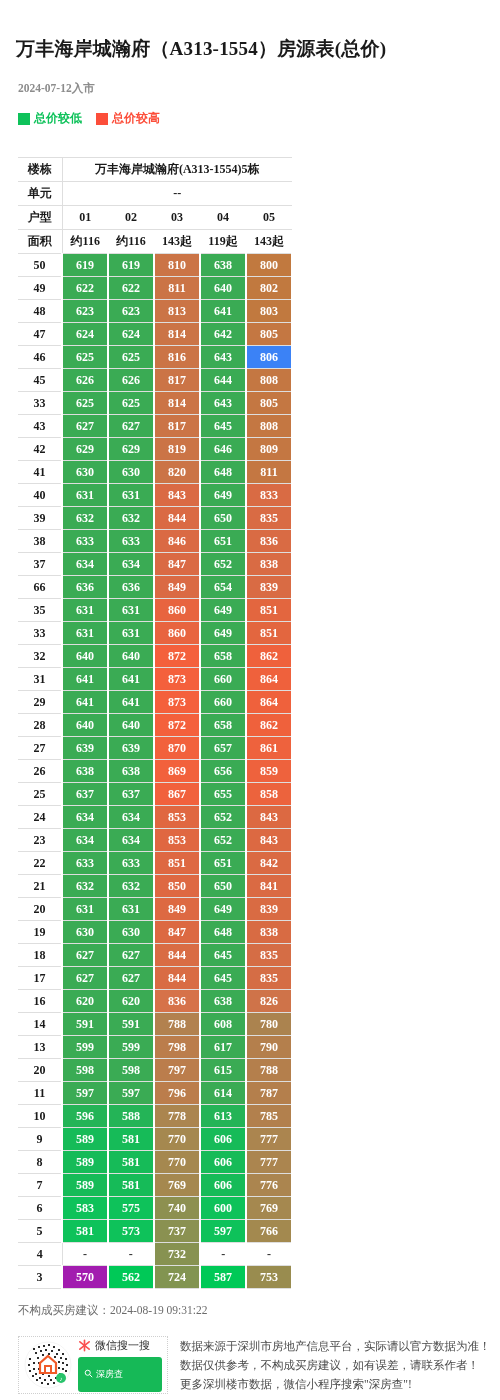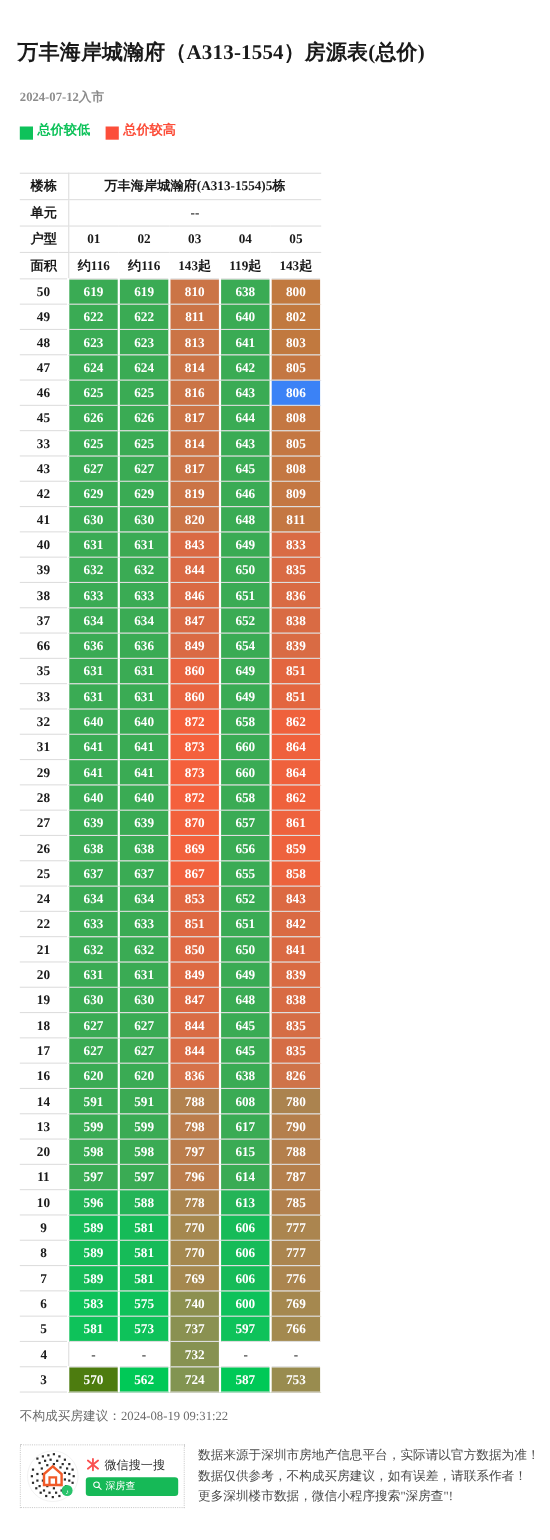--- a/index.html
+++ b/index.html
@@ -38,21 +38,21 @@
     font-weight: bold;
   }
   .legend {
     padding: 14px 16px 0 18px;
     display: flex;
     align-items: center;
     gap: 14px;
   }
   .legend-item {
     display: flex;
-    align-items: flex-end;
+    align-items: center;
     gap: 4px;
     font-size: 12px;
     font-weight: bold;
   }
   .legend-swatch {
     width: 12px;
     height: 12px;
     display: inline-block;
   }
   .legend-low .legend-swatch { background: #0ec25a; }
@@ -165,21 +165,21 @@
     white-space: nowrap;
   }
   .wx-logo {
     width: 13px;
     height: 13px;
     flex: 0 0 auto;
   }
   .search-pill {
     background: #16b957;
     border-radius: 3px;
-    height: 17px;
+    height: 35px;
     display: flex;
     align-items: center;
     gap: 3px;
     padding: 0 6px;
     color: #fff;
     font-size: 9px;
     font-family: "Liberation Sans", sans-serif;
     white-space: nowrap;
     width: 84px;
     box-sizing: border-box;
@@ -433,20 +433,28 @@
           </tr>
           <tr>
             <td class="rowhead">24</td>
             <td class="datacell" style="background:#3aab54">634</td>
             <td class="datacell" style="background:#3aab54">634</td>
             <td class="datacell" style="background:#e06741">853</td>
             <td class="datacell" style="background:#3aab54">652</td>
             <td class="datacell" style="background:#dc6942">843</td>
           </tr>
           <tr>
+            <td class="rowhead">23</td>
+            <td class="datacell" style="background:#3aab54">634</td>
+            <td class="datacell" style="background:#3aab54">634</td>
+            <td class="datacell" style="background:#e06741">853</td>
+            <td class="datacell" style="background:#3aab54">652</td>
+            <td class="datacell" style="background:#dc6942">843</td>
+          </tr>
+          <tr>
             <td class="rowhead">22</td>
             <td class="datacell" style="background:#3aab54">633</td>
             <td class="datacell" style="background:#3aab54">633</td>
             <td class="datacell" style="background:#de6842">851</td>
             <td class="datacell" style="background:#3aab54">651</td>
             <td class="datacell" style="background:#da6a43">842</td>
           </tr>
           <tr>
             <td class="rowhead">21</td>
             <td class="datacell" style="background:#3aab54">632</td>
@@ -578,21 +586,21 @@
           <tr>
             <td class="rowhead">4</td>
             <td class="datacell empty">-</td>
             <td class="datacell empty">-</td>
             <td class="datacell" style="background:#879251">732</td>
             <td class="datacell empty">-</td>
             <td class="datacell empty">-</td>
           </tr>
           <tr>
             <td class="rowhead">3</td>
-            <td class="datacell" style="background:#4d7c0f">570</td>
+            <td class="datacell" style="background:#a21caf">570</td>
             <td class="datacell" style="background:#00c957">562</td>
             <td class="datacell" style="background:#829451">724</td>
             <td class="datacell" style="background:#00c957">587</td>
             <td class="datacell" style="background:#998c4f">753</td>
           </tr>
         </tbody>
     </table>
   </div>
 
   <div class="update-line">

